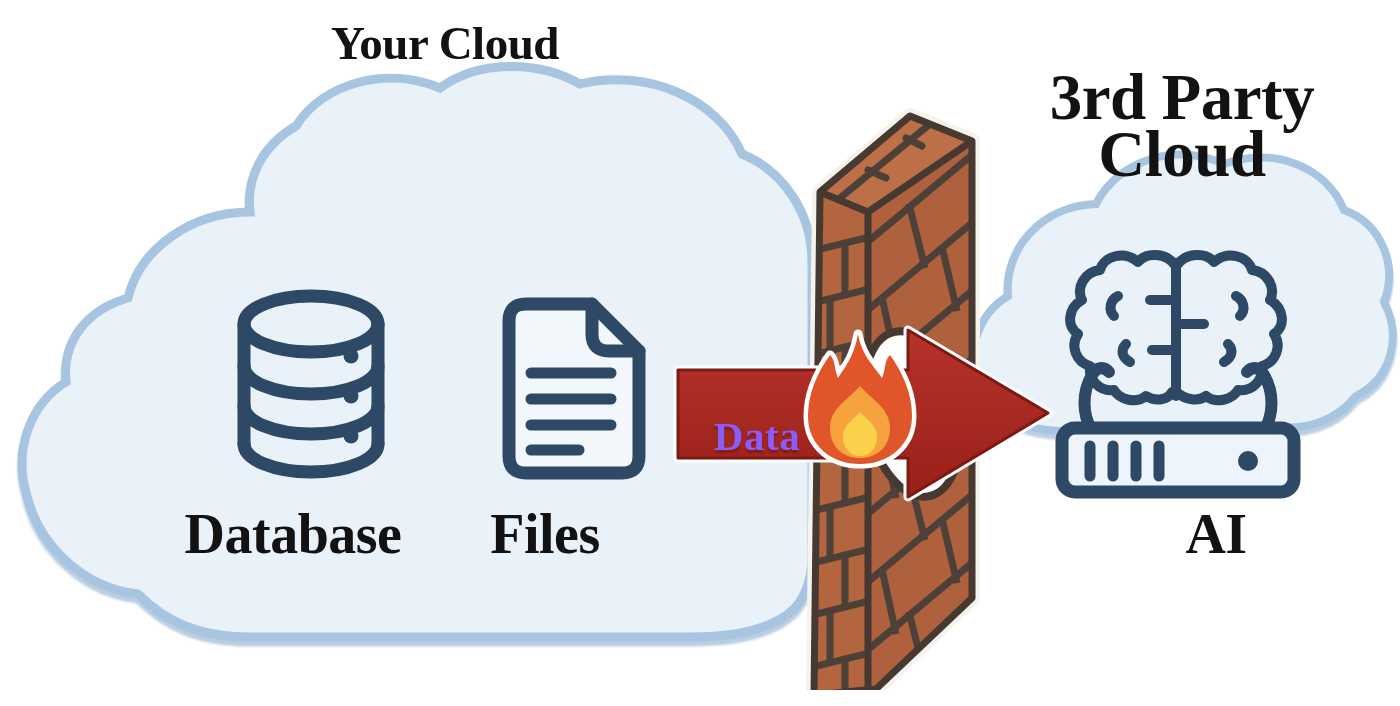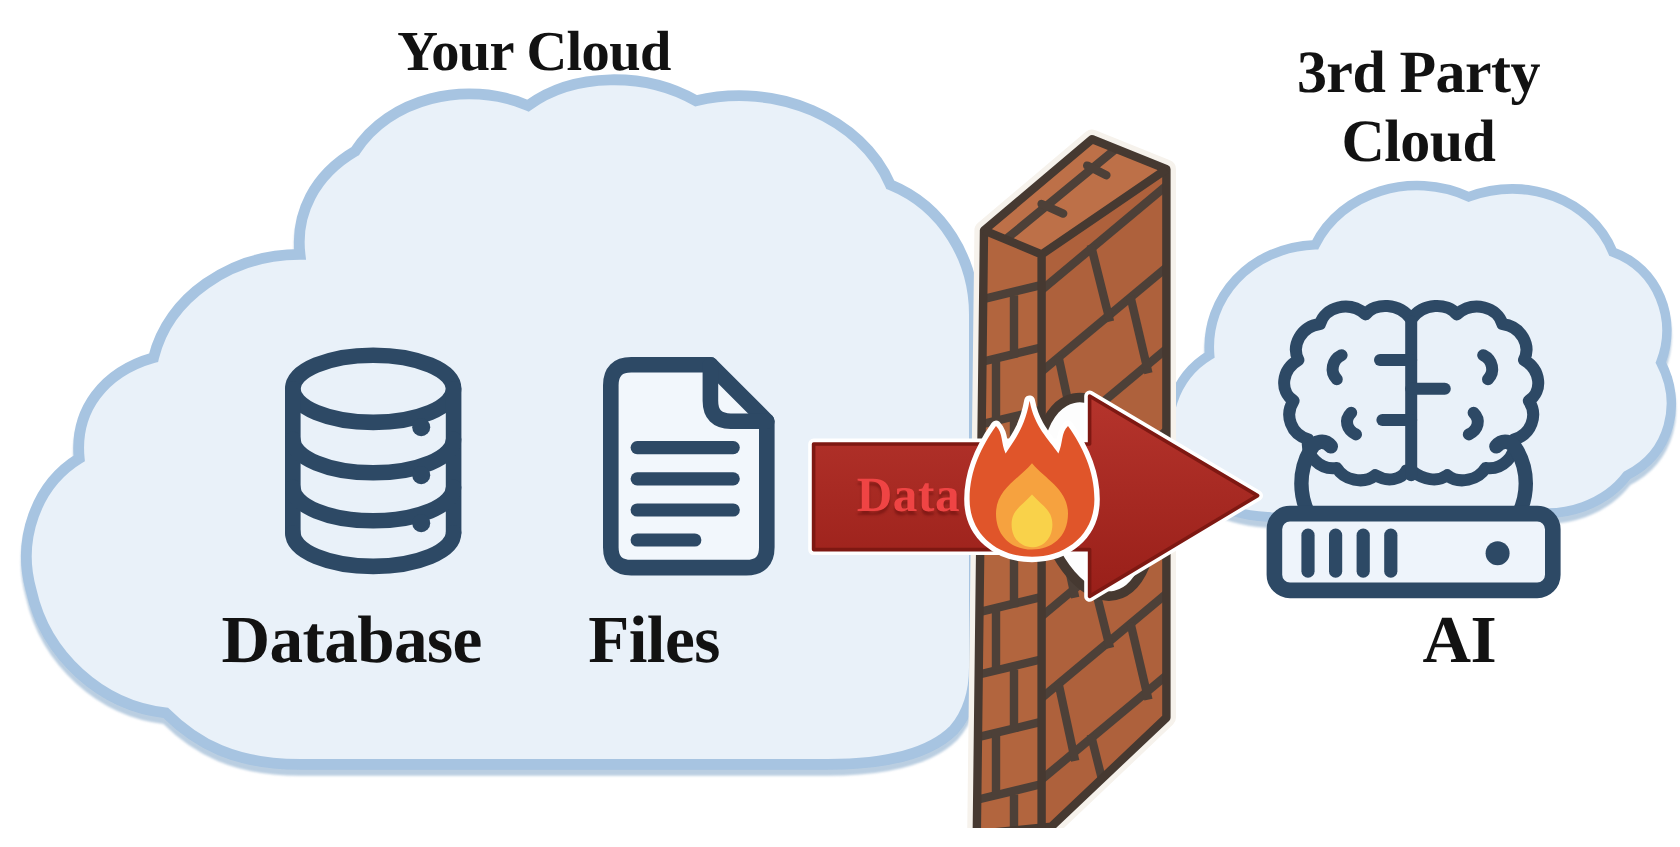--- a/index.html
+++ b/index.html
@@ -8,26 +8,27 @@
     font-family:Liberation Serif, serif;
   }
   #artwork{position:absolute;left:0;top:0;width:1400px;height:706px;}
   .lbl{
     position:absolute;transform:translateX(-50%);
     color:#121212;font-weight:700;white-space:nowrap;
     letter-spacing:-0.5px;line-height:1;
   }
   .lbl-title{font-size:47px;}
   .lbl-title-2line{
-    font-size:50px;line-height:57px;white-space:normal;text-align:center;width:320px;
+    font-size:65px;line-height:57px;white-space:normal;text-align:center;width:320px;margin-top:37px;
   }
   .lbl-item{font-size:56px;}
   .lbl-data{
-    font-size:41px;color:#ef4444;letter-spacing:0.5px;
+    font-size:41px;color:#8b5cf6;letter-spacing:0.5px;
     text-shadow:0 3px 2px rgba(70,0,0,0.35);
+    margin-top:24px;
   }
   .cloudshadow{filter:drop-shadow(0 5px 1px rgba(130,165,200,0.55));}
 </style>
 </head>
 <body>
 
 <div id="stage">
 
   <svg id="artwork" viewBox="0 0 1400 706">
     <defs>

